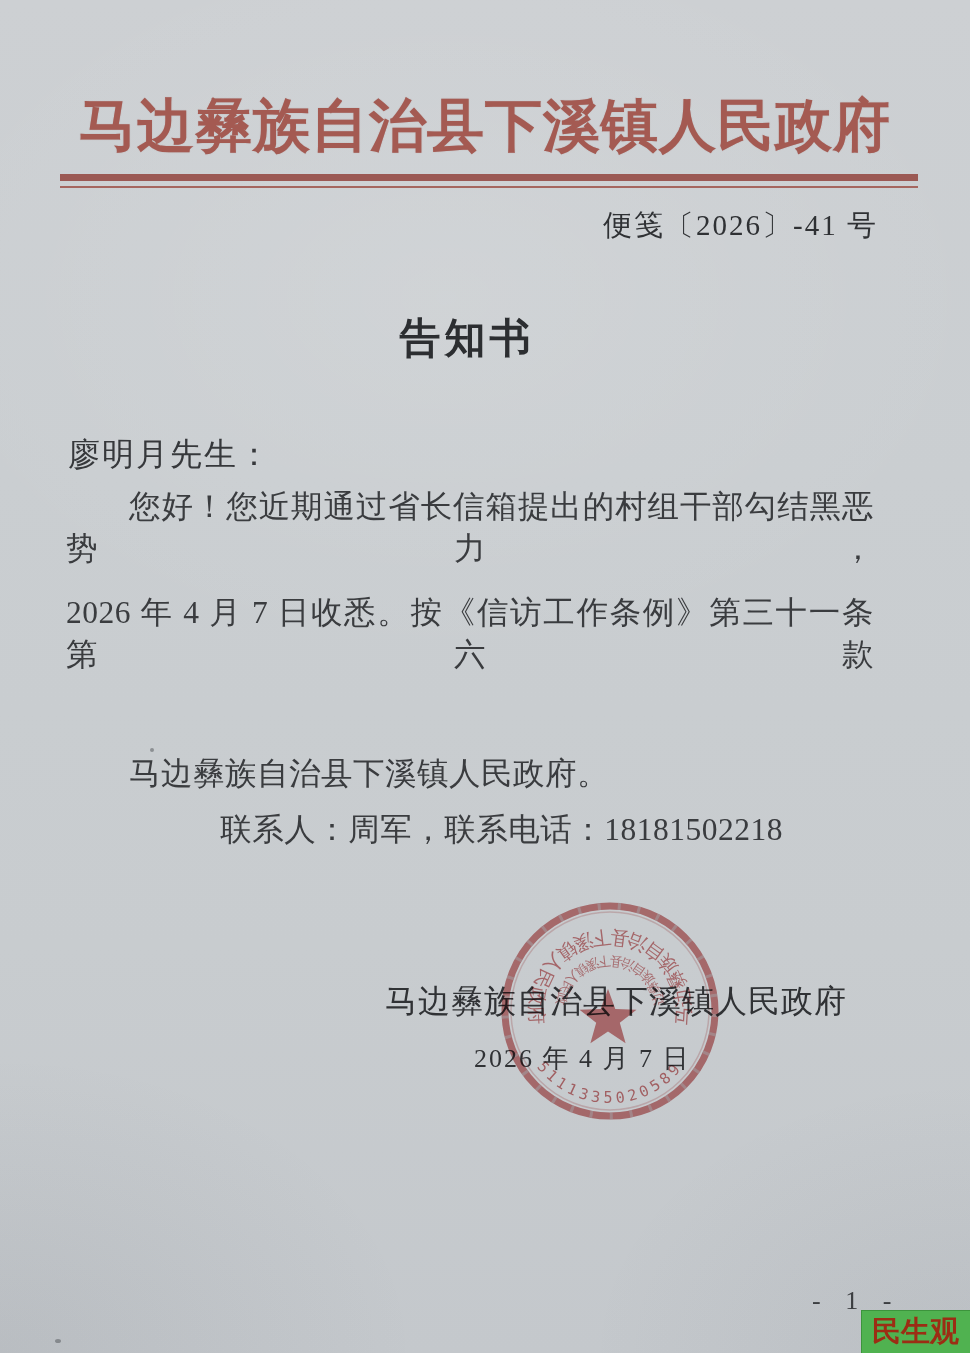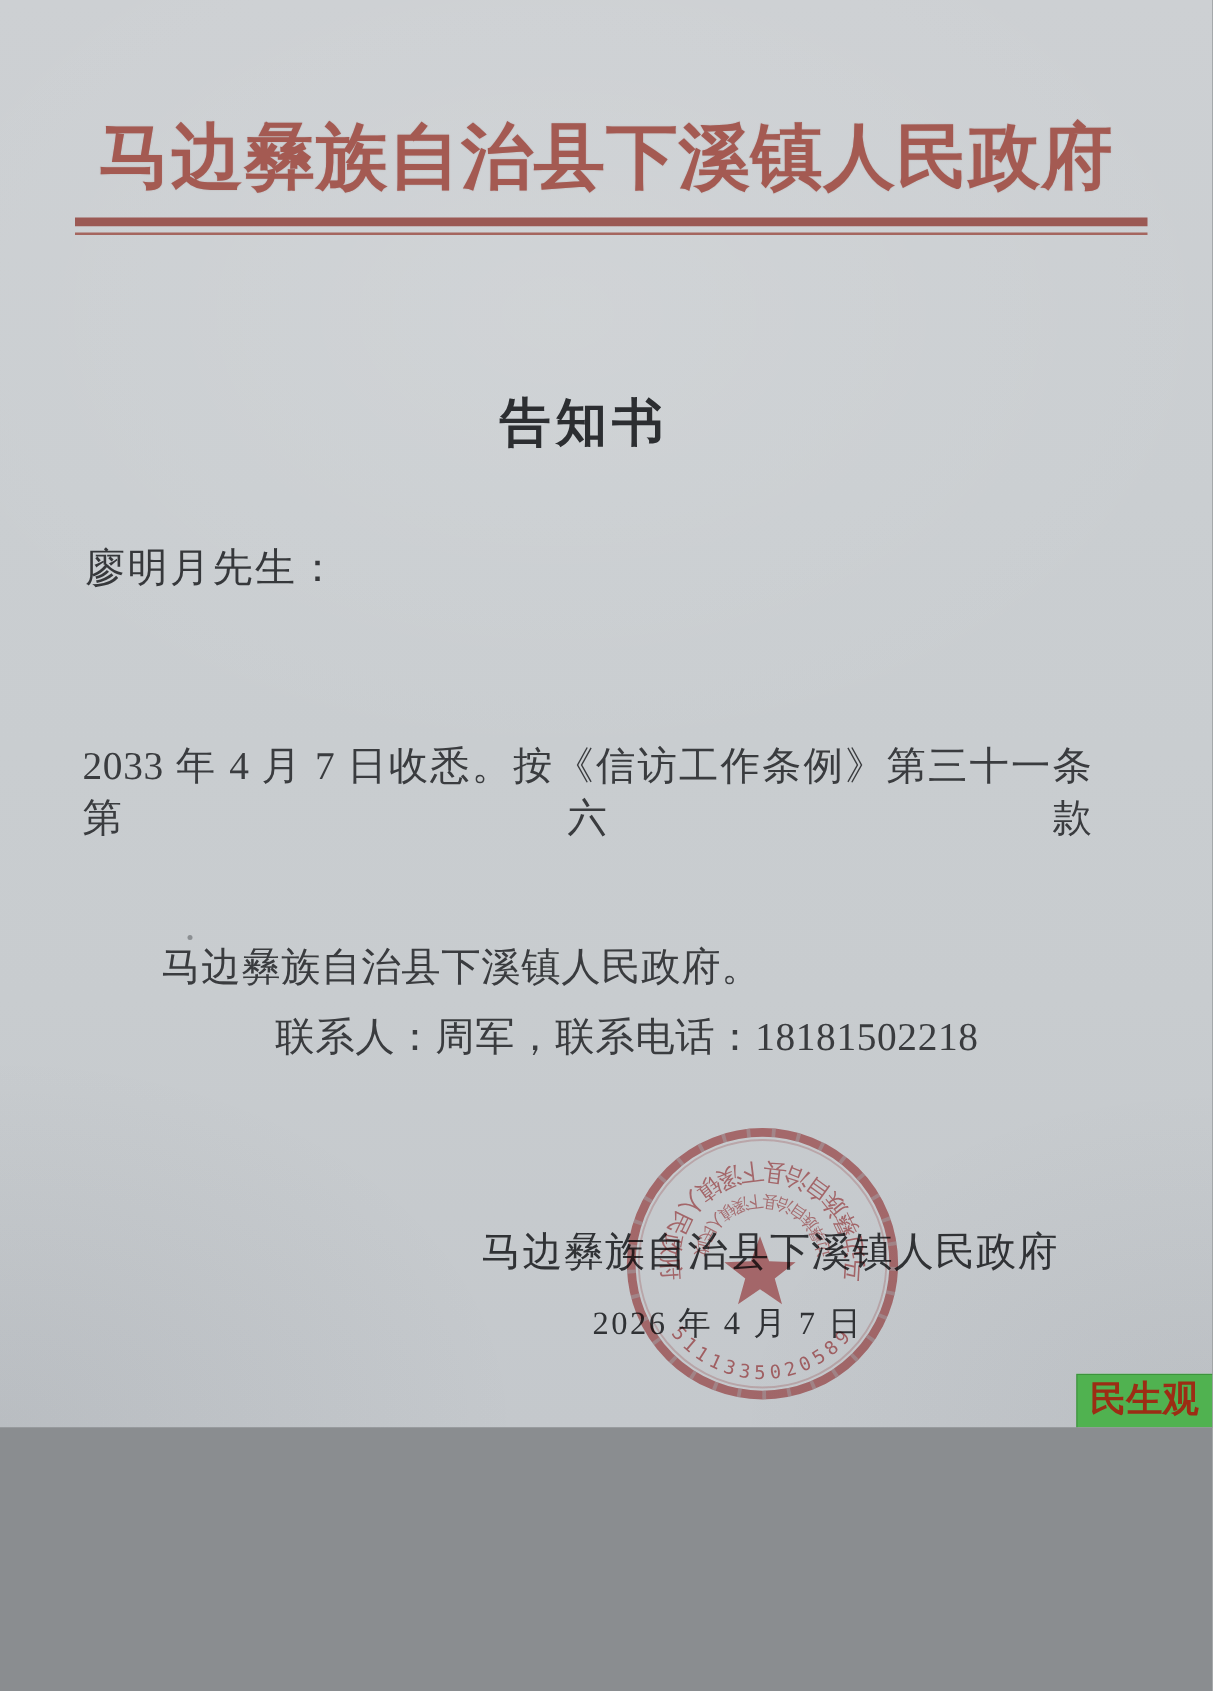--- a/index.html
+++ b/index.html
@@ -1,18 +1,18 @@
 <!DOCTYPE html>
 <html><head>
 <meta charset="utf-8">
 <style>
   html,body{margin:0;padding:0;background:#8a8d90;}
   .page{
     position:relative;
-    width:970px;height:1142px;
+    width:970px;height:1353px;
     overflow:hidden;
     font-family:"Liberation Serif","DejaVu Serif",serif;
     background:
       radial-gradient(900px 600px at 46% 22%, rgba(255,255,255,0.10), rgba(255,255,255,0) 62%),
       radial-gradient(700px 500px at 0% 100%, rgba(40,45,55,0.07), rgba(0,0,0,0) 60%),
       radial-gradient(700px 500px at 100% 100%, rgba(40,45,55,0.06), rgba(0,0,0,0) 55%),
       linear-gradient(180deg,#cdd0d3 0%, #caced1 35%, #c8cccf 70%, #c4c8cc 100%);
     color:#35373a;
   }
   .abs{position:absolute;}
@@ -93,26 +93,28 @@
 </head>
 <body>
 
 <div class="page">
 
   <div class="abs header-org">马边彝族自治县下溪镇人民政府</div>
 
   <div class="abs rule rule-thick"></div>
   <div class="abs rule rule-thin"></div>
 
+  <div class="abs doc-number">便笺〔2026〕-41 号</div>
 
   <div class="abs title">告知书</div>
 
   <div class="abs salutation">廖明月先生：</div>
 
-  <div class="abs bline b2 justify">2033 年 4 月 7 日收悉。按《信访工作条例》第三十一条第六款</div>
+  <div class="abs bline b0 indent justify">您好！您近期通过省长信箱提出的村组干部勾结黑恶势力，</div>
+  <div class="abs bline b2 justify">2026 年 4 月 7 日收悉。按《信访工作条例》第三十一条第六款</div>
   <div class="abs bline b5 indent">马边彝族自治县下溪镇人民政府。</div>
   <div class="abs bline b6 indent">联系人：周军，联系电话：18181502218</div>
 
   <div class="abs sig-org">马边彝族自治县下溪镇人民政府</div>
   <div class="abs sig-date">2026 年 4 月 7 日</div>
 
   <svg class="abs seal" viewBox="0 0 226 226" xmlns="http://www.w3.org/2000/svg">
 
     <circle cx="113" cy="112" r="105" fill="none" stroke="#c35c5d" stroke-width="7" opacity="0.85"></circle>
     <circle cx="113" cy="112" r="105" fill="none" stroke="#cdd0d3" stroke-width="7" stroke-dasharray="3 17" opacity="0.45" transform="rotate(12 113 112)"></circle>

